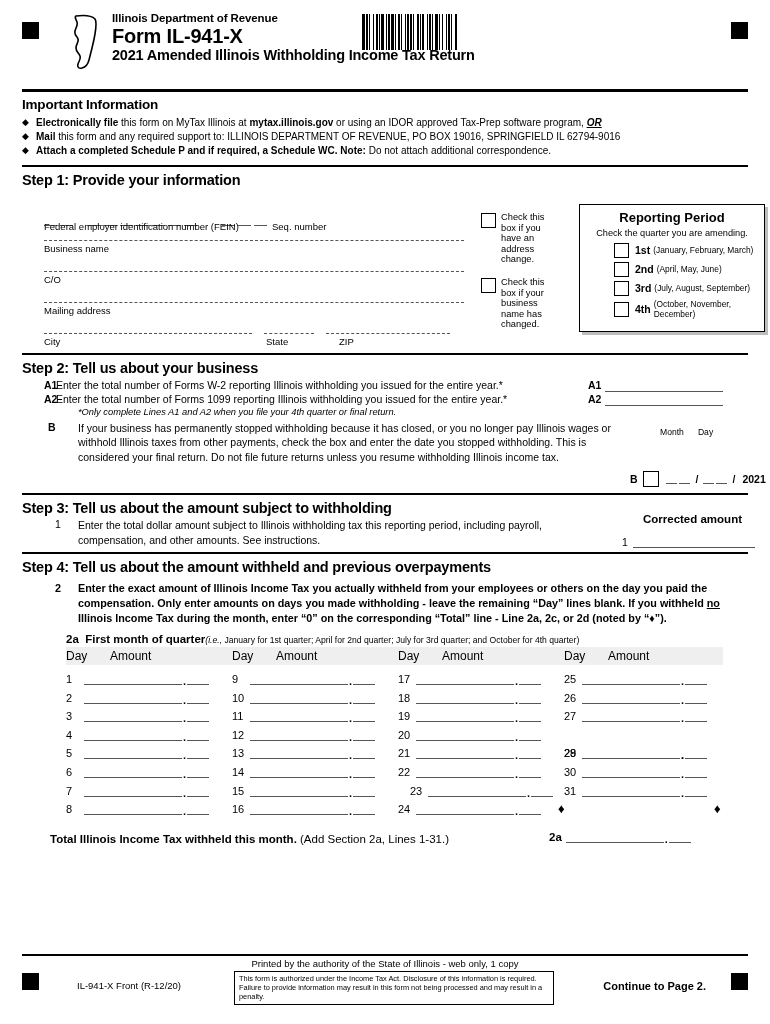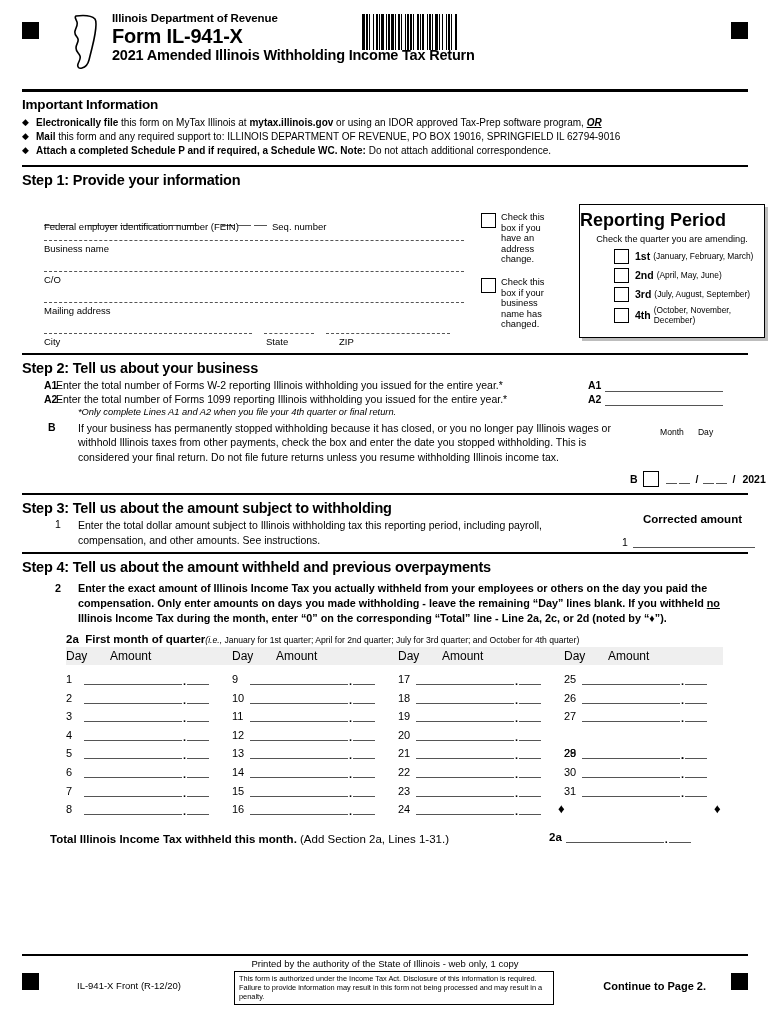--- a/index.html
+++ b/index.html
@@ -169,22 +169,22 @@
     position: absolute;
     left: 557px;
     top: 14px;
     width: 184px;
     border: 1.6px solid #000;
     box-shadow: 3px 3px 0 0 #bdbdbd;
     padding: 5px 0 9px 0;
     background: #fff;
   }
   .rp-title {
-    text-align: left;
-    font-size: 18px;
+    text-align: center;
+    font-size: 13px;
     font-weight: bold;
     margin-bottom: 3px;
   }
   .rp-sub {
     text-align: center;
     font-size: 9.2px;
     margin-bottom: 4px;
   }
   .rp-item {
     display: flex;
@@ -827,21 +827,21 @@
         </span>
       </div>
       <div class="dayrow" style="left:332px;top:93px">
         <span class="daynum">22</span>
         <span class="amtline">
           <span class="amt-dollars"></span>
           <span class="amt-dot">.</span>
           <span class="amt-cents"></span>
         </span>
       </div>
-      <div class="dayrow" style="left:332px;top:111.60000000000001px">
+      <div class="dayrow" style="left:344px;top:111.60000000000001px">
         <span class="daynum">23</span>
         <span class="amtline">
           <span class="amt-dollars"></span>
           <span class="amt-dot">.</span>
           <span class="amt-cents"></span>
         </span>
       </div>
       <div class="dayrow" style="left:332px;top:130.20000000000002px">
         <span class="daynum">24</span>
         <span class="amtline">

